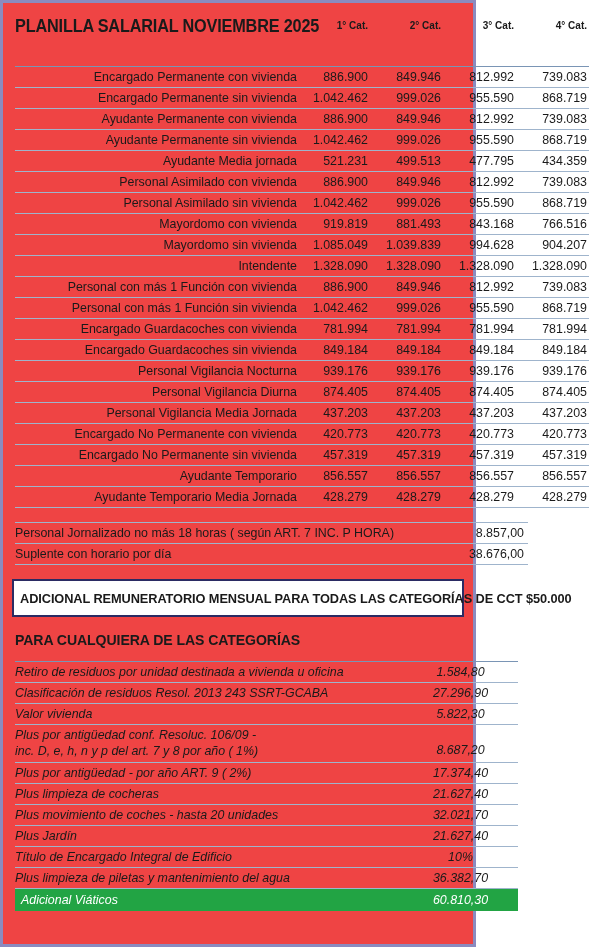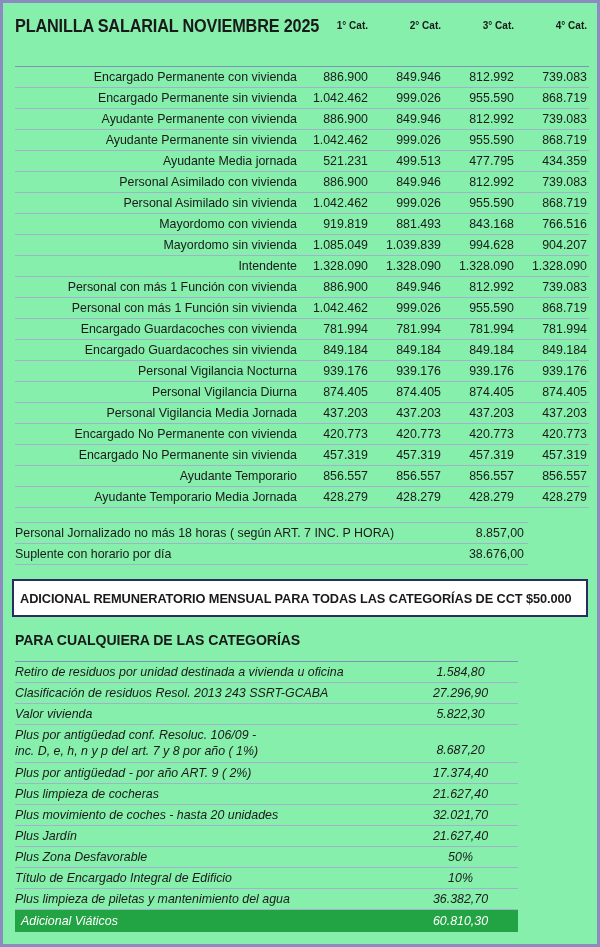--- a/index.html
+++ b/index.html
@@ -9,22 +9,22 @@
   }
   body {
     width: 600px; height: 947px;
     font-family: "Liberation Sans", sans-serif;
     color: #1a1a1a;
     overflow: hidden;
   }
 
   #page {
     position: relative;
-    width: 600px; height: 947px;
-    background: #86efac;
+    width: 476px; height: 947px;
+    background: #ef4444;
     border-left: 3px solid #8b8bbf;
     border-right: 3px solid #8b8bbf;
     border-top: 3px solid #8b8bbf;
     border-bottom: 3px solid #8b8bbf;
     padding: 0;
   }
 
   
   .sec1 {
     padding: 0 14px 0 12px;
@@ -450,25 +450,20 @@
             <td class="label">Plus movimiento de coches - hasta 20 unidades</td>
             <td class="val">32.021,70</td>
             <td class="pad"></td>
           </tr>
           <tr>
             <td class="label">Plus Jardín</td>
             <td class="val">21.627,40</td>
             <td class="pad"></td>
           </tr>
           <tr>
-            <td class="label">Plus Zona Desfavorable</td>
-            <td class="val">50%</td>
-            <td class="pad"></td>
-          </tr>
-          <tr>
             <td class="label">Título de Encargado Integral de Edificio</td>
             <td class="val">10%</td>
             <td class="pad"></td>
           </tr>
           <tr>
             <td class="label">Plus limpieza de piletas y mantenimiento del agua</td>
             <td class="val">36.382,70</td>
             <td class="pad"></td>
           </tr>
           <tr class="highlight">

